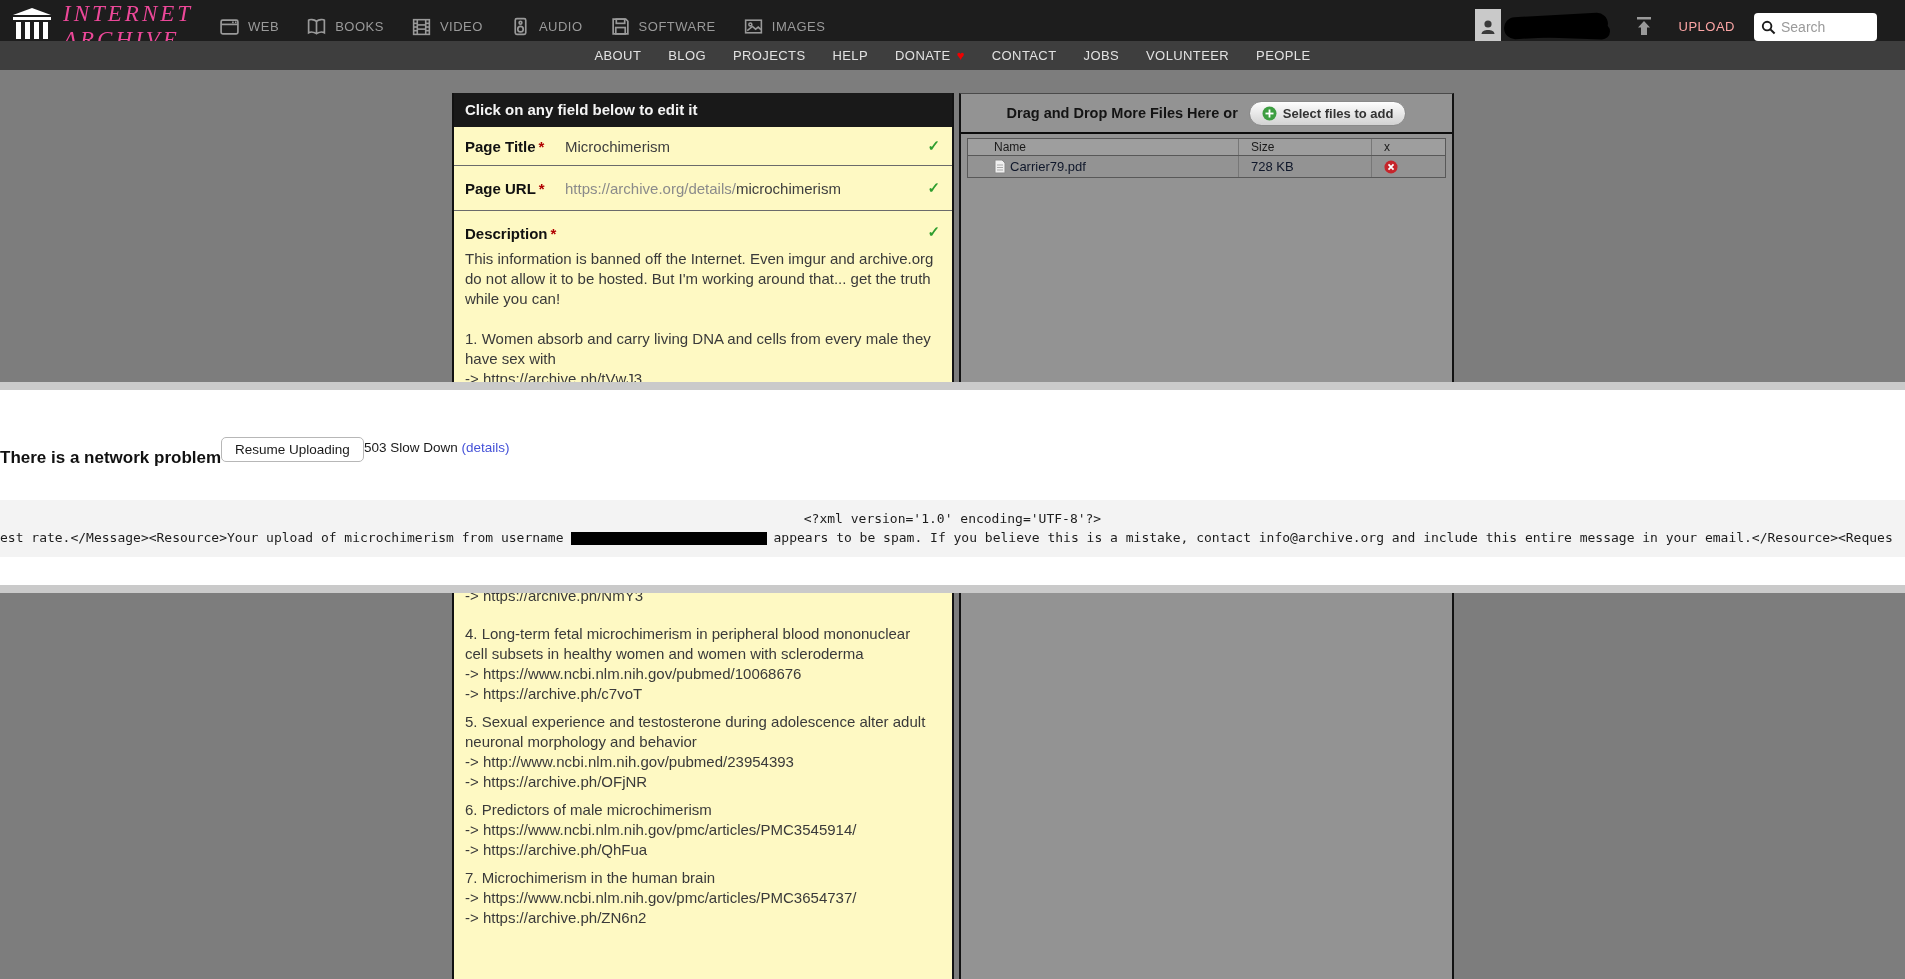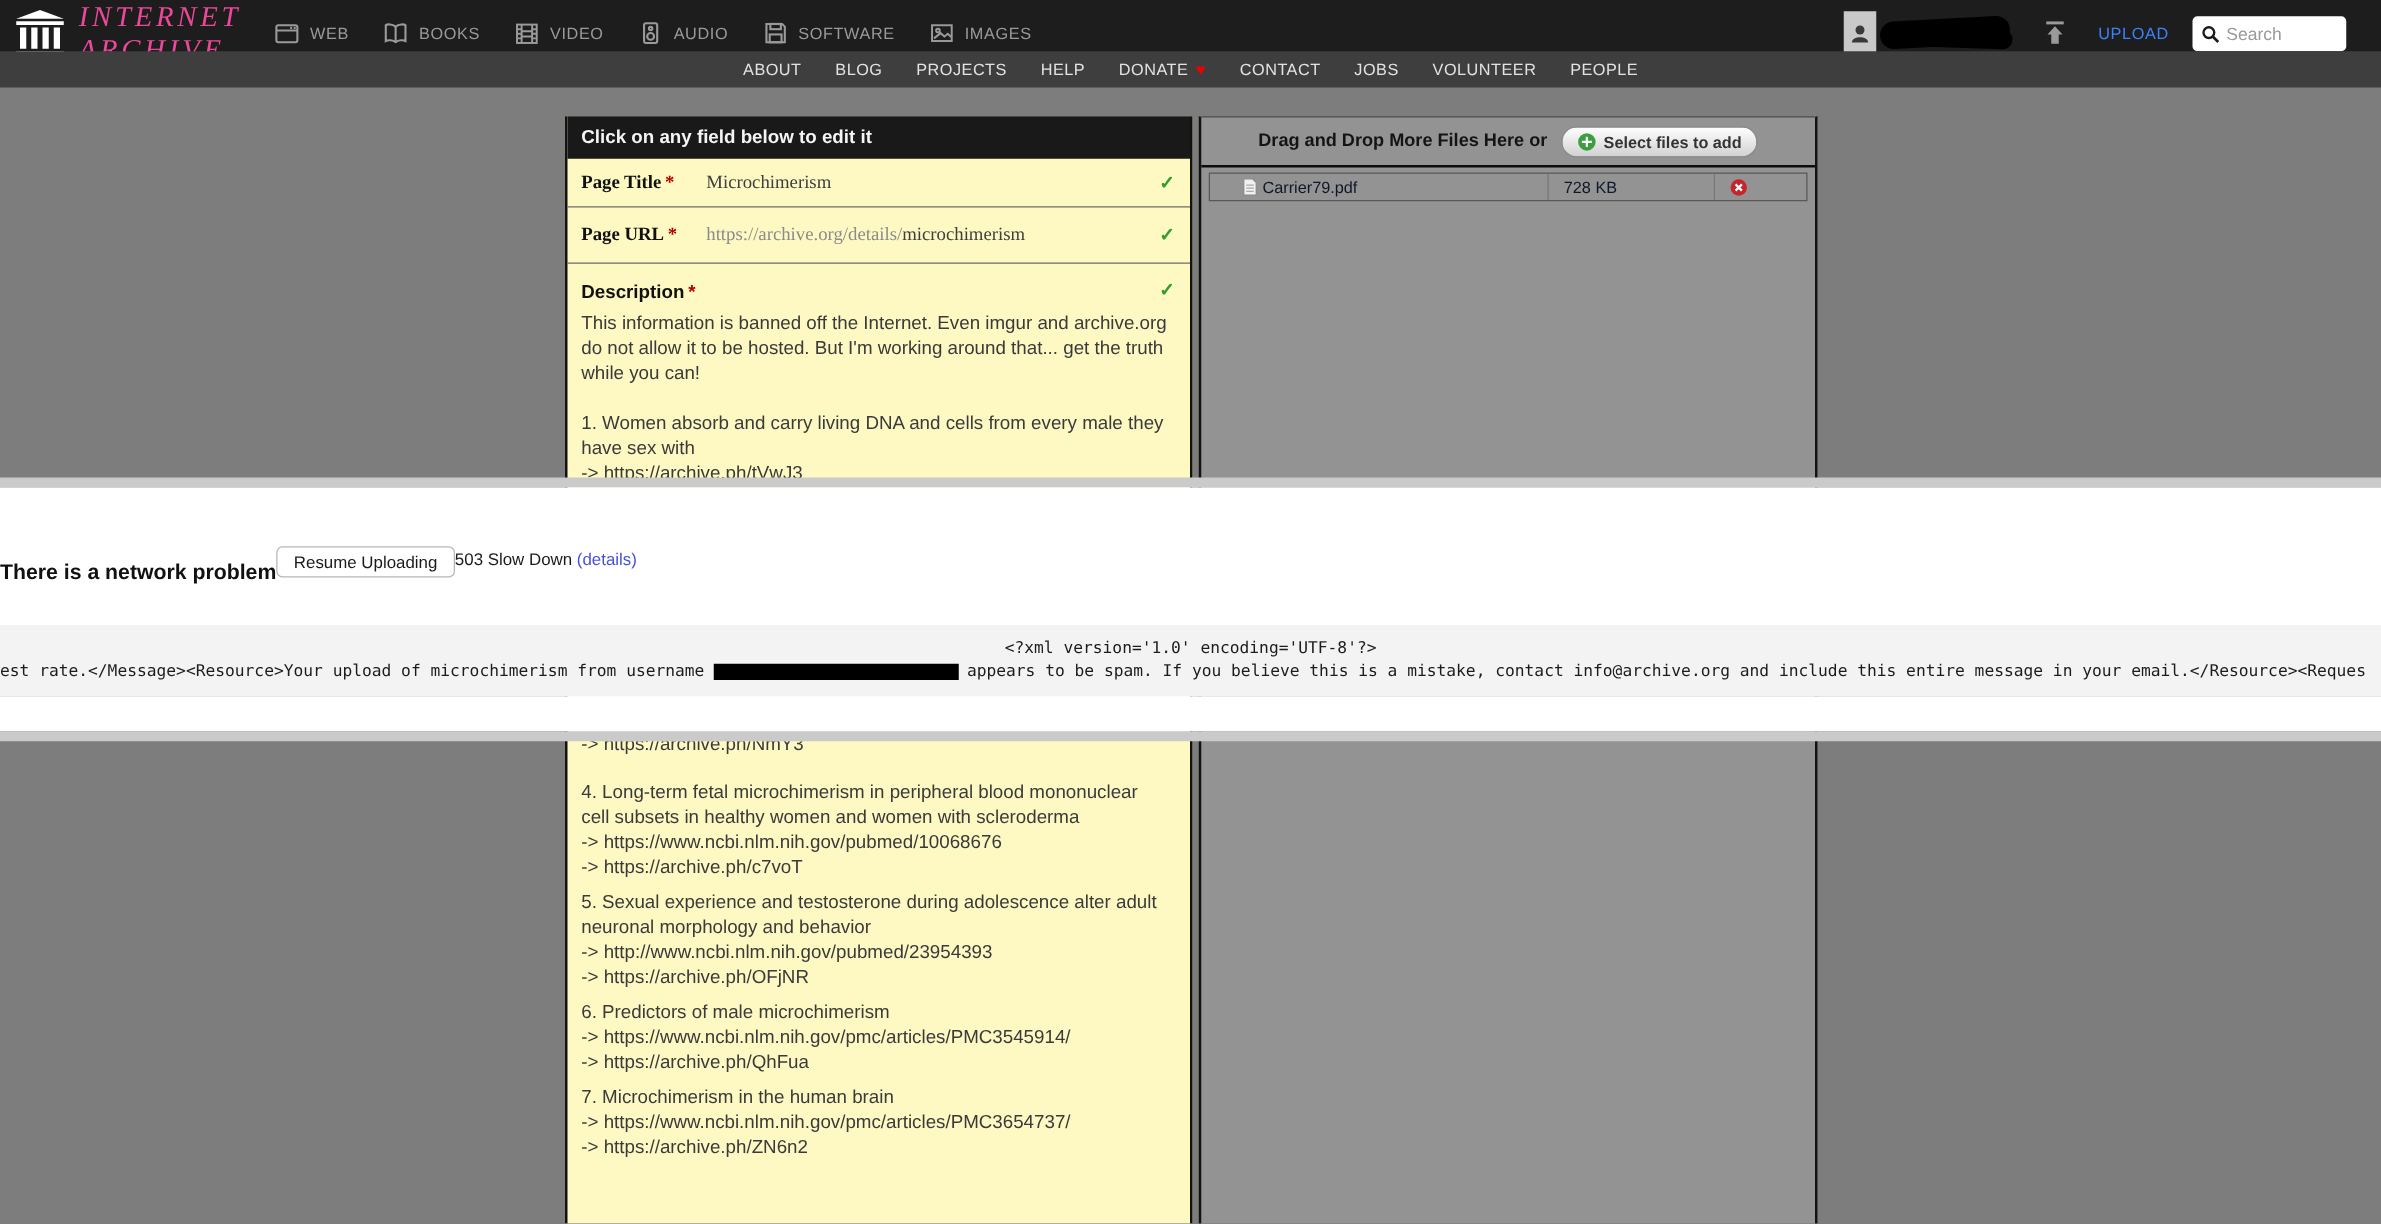--- a/index.html
+++ b/index.html
@@ -16,21 +16,21 @@
   .media-link{display:flex;align-items:center;gap:8px;color:#9a9a9a;font-size:13px;
     letter-spacing:.5px;cursor:pointer;}
   .topnav-right{margin-left:auto;display:flex;align-items:center;margin-right:28px;}
   .user-box{width:26px;height:36px;background:#c9c9c9;display:flex;align-items:center;
     justify-content:center;cursor:pointer;}
   .scribble{position:relative;width:108px;height:27px;margin-left:3px;}
   .scribble .b1{position:absolute;left:0;top:2px;width:104px;height:22px;background:#000;
     border-radius:12px;transform:rotate(-3deg);}
   .scribble .b2{position:absolute;left:6px;top:9px;width:100px;height:16px;background:#000;
     border-radius:9px;transform:rotate(2deg);}
-  .upload-link{display:flex;align-items:center;gap:25px;color:#3b82f6;font-size:13px;
+  .upload-link{display:flex;align-items:center;gap:25px;color:#fca5a5;font-size:13px;
     letter-spacing:.5px;margin-left:22px;cursor:pointer;}
   .search-box{position:relative;margin-left:19px;}
   .search-box input{width:88px;height:28px;border:none;border-radius:4px;background:#fff;
     padding:0 8px 0 27px;font-size:14px;color:#333;outline:none;
     font-family:"Liberation Sans",sans-serif;}
   .search-box input::placeholder{color:#9a9a9a;}
   .search-box svg{position:absolute;left:7px;top:7px;}
 
   
   .subnav{position:absolute;top:41px;left:0;right:0;height:29px;background:#3e3e3e;
@@ -38,21 +38,21 @@
   .subnav-item{color:#e2e2e2;font-size:13px;letter-spacing:.4px;cursor:pointer;
     display:flex;align-items:center;gap:6px;}
   .heart{font-size:13px;line-height:1;}
 
   
   .left-panel{position:absolute;left:452px;top:93px;width:502px;bottom:0;background:#fef9c3;
     border-left:2px solid #121212;border-right:2px solid #121212;box-sizing:border-box;}
   .panel-header{height:34px;background:#191919;color:#f4f4f4;font-weight:bold;font-size:15px;
     line-height:34px;padding-left:11px;}
   .field-row{position:relative;display:flex;align-items:center;
-    border-bottom:1px solid #6b6b6b;cursor:pointer;font-family:Liberation Serif, serif;}
+    border-bottom:1px solid #6b6b6b;cursor:pointer;}
   .row-title{height:38px;}
   .row-url{height:44px;}
   .f-label{font-size:15px;font-weight:bold;color:#111;margin-left:11px;flex:0 0 100px;}
   .req{color:#b00000;font-weight:bold;margin-left:3px;}
   .f-value{font-size:15px;color:#3e3e3e;}
   .url-prefix{color:#8b8b8b;}
   .check{position:absolute;right:12px;color:#2f9e2f;font-weight:bold;font-size:15px;}
   .desc-row{position:relative;padding:14px 15px 0 11px;cursor:pointer;}
   .desc-row .check{top:12px;}
   .desc-label{font-size:15px;font-weight:bold;color:#111;}
@@ -317,20 +317,25 @@
             <rect x="6.6" y="3.5" width="1.8" height="8" fill="#fff"></rect>
             <rect x="3.5" y="6.6" width="8" height="1.8" fill="#fff"></rect>
           </svg>
         </span>
         <span>Select files to add</span>
       </span>
     </div>
     <div class="black-divider"></div>
 
     <div class="file-table">
+      <div class="thead">
+        <span class="c-name">Name</span>
+        <span class="c-size">Size</span>
+        <span class="c-x">x</span>
+      </div>
       <div class="trow">
         <span class="c-name">
           <span>
             <svg width="12" height="15" viewBox="0 0 12 15">
               <path d="M1 1 H8 L11 4 V14 H1 Z" fill="#f0f0f0" stroke="#8a8a8a" stroke-width="1"></path>
               <line x1="3" y1="6" x2="9" y2="6" stroke="#aaa" stroke-width="1"></line>
               <line x1="3" y1="8.5" x2="9" y2="8.5" stroke="#aaa" stroke-width="1"></line>
               <line x1="3" y1="11" x2="9" y2="11" stroke="#aaa" stroke-width="1"></line>
             </svg>
           </span>

